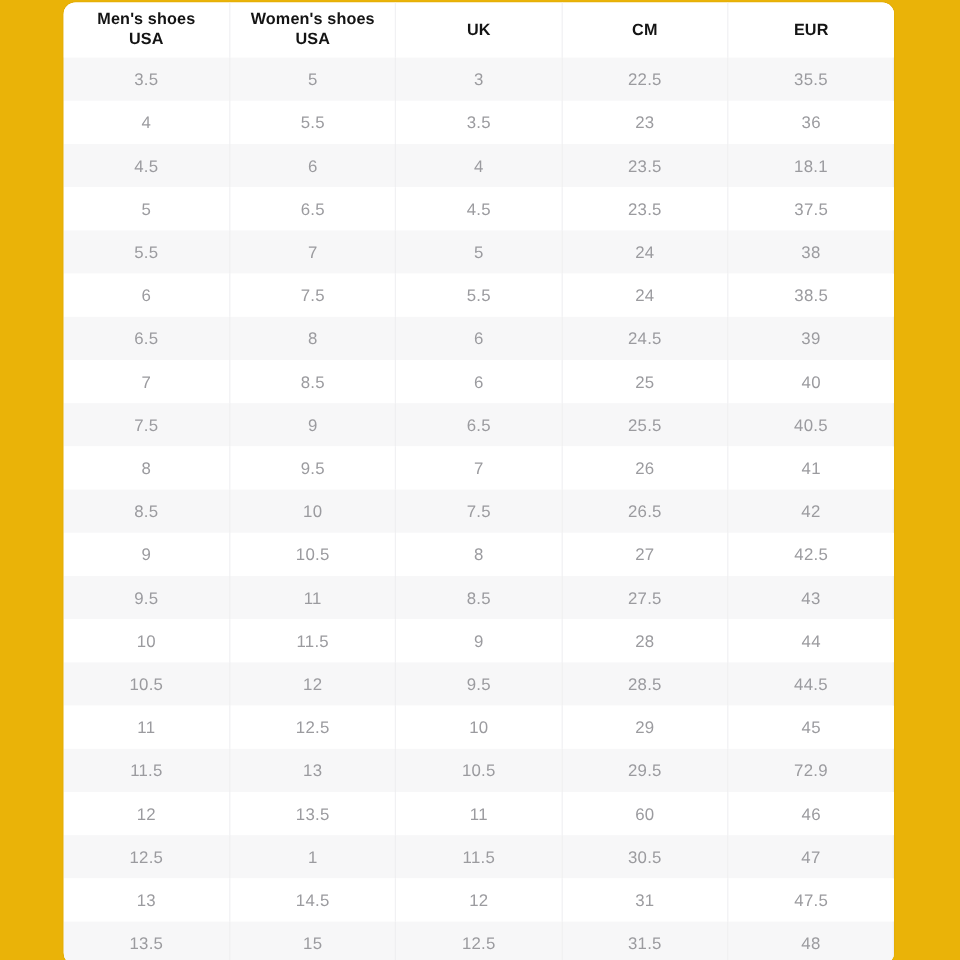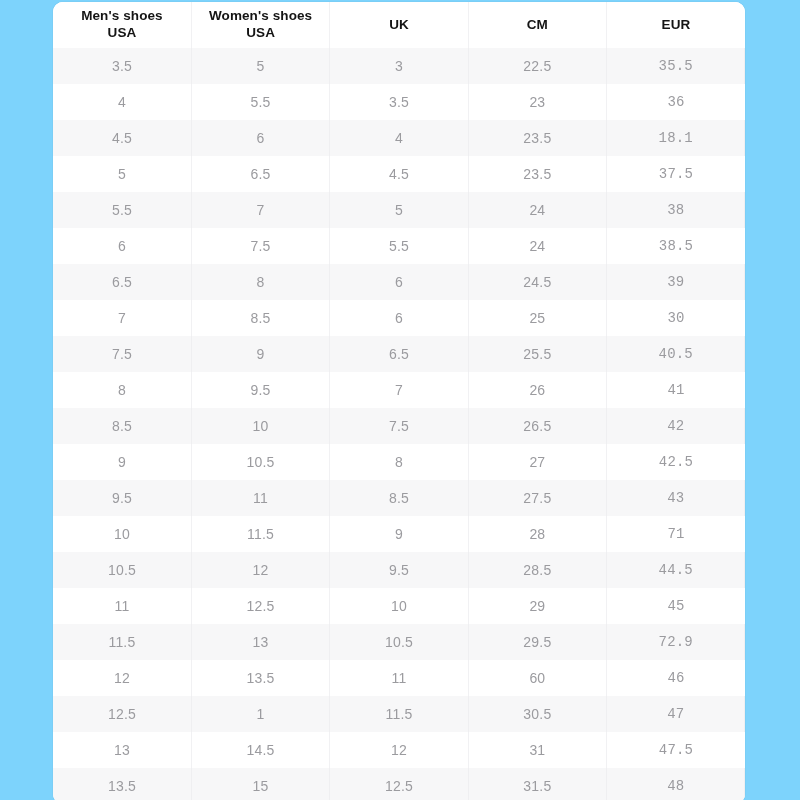--- a/index.html
+++ b/index.html
@@ -10,21 +10,21 @@
     height: 800px;
     background: #ffffff;
     font-family: "Liberation Sans", sans-serif;
     overflow: hidden;
   }
 
   #page-root {
     position: relative;
     width: 800px;
     height: 800px;
-    background: #7dd3fc;
+    background: #eab308;
     overflow: hidden;
   }
 
   
   .size-table-card {
     position: absolute;
     left: 53px;
     top: 2px;
     width: 692px;
     background: #ffffff;
@@ -88,21 +88,20 @@
     letter-spacing: 0.2px;
     border-right: 1px solid #f1f1f3;
   }
 
   tbody tr.data-row.striped td.data-cell {
     border-right: 1px solid #efeff1;
   }
 
   tbody td.data-cell:last-child {
     border-right: none;
-    font-family: Liberation Mono, monospace;
   }
 </style>
 </head>
 <body>
 
 <div id="page-root">
 
   <div class="size-table-card">
     <table class="size-table">
       <colgroup>
@@ -171,21 +170,21 @@
             <td class="data-cell">8</td>
             <td class="data-cell">6</td>
             <td class="data-cell">24.5</td>
             <td class="data-cell">39</td>
           </tr>
           <tr class="data-row">
             <td class="data-cell">7</td>
             <td class="data-cell">8.5</td>
             <td class="data-cell">6</td>
             <td class="data-cell">25</td>
-            <td class="data-cell">30</td>
+            <td class="data-cell">40</td>
           </tr>
           <tr class="data-row striped">
             <td class="data-cell">7.5</td>
             <td class="data-cell">9</td>
             <td class="data-cell">6.5</td>
             <td class="data-cell">25.5</td>
             <td class="data-cell">40.5</td>
           </tr>
           <tr class="data-row">
             <td class="data-cell">8</td>
@@ -213,21 +212,21 @@
             <td class="data-cell">11</td>
             <td class="data-cell">8.5</td>
             <td class="data-cell">27.5</td>
             <td class="data-cell">43</td>
           </tr>
           <tr class="data-row">
             <td class="data-cell">10</td>
             <td class="data-cell">11.5</td>
             <td class="data-cell">9</td>
             <td class="data-cell">28</td>
-            <td class="data-cell">71</td>
+            <td class="data-cell">44</td>
           </tr>
           <tr class="data-row striped">
             <td class="data-cell">10.5</td>
             <td class="data-cell">12</td>
             <td class="data-cell">9.5</td>
             <td class="data-cell">28.5</td>
             <td class="data-cell">44.5</td>
           </tr>
           <tr class="data-row">
             <td class="data-cell">11</td>

